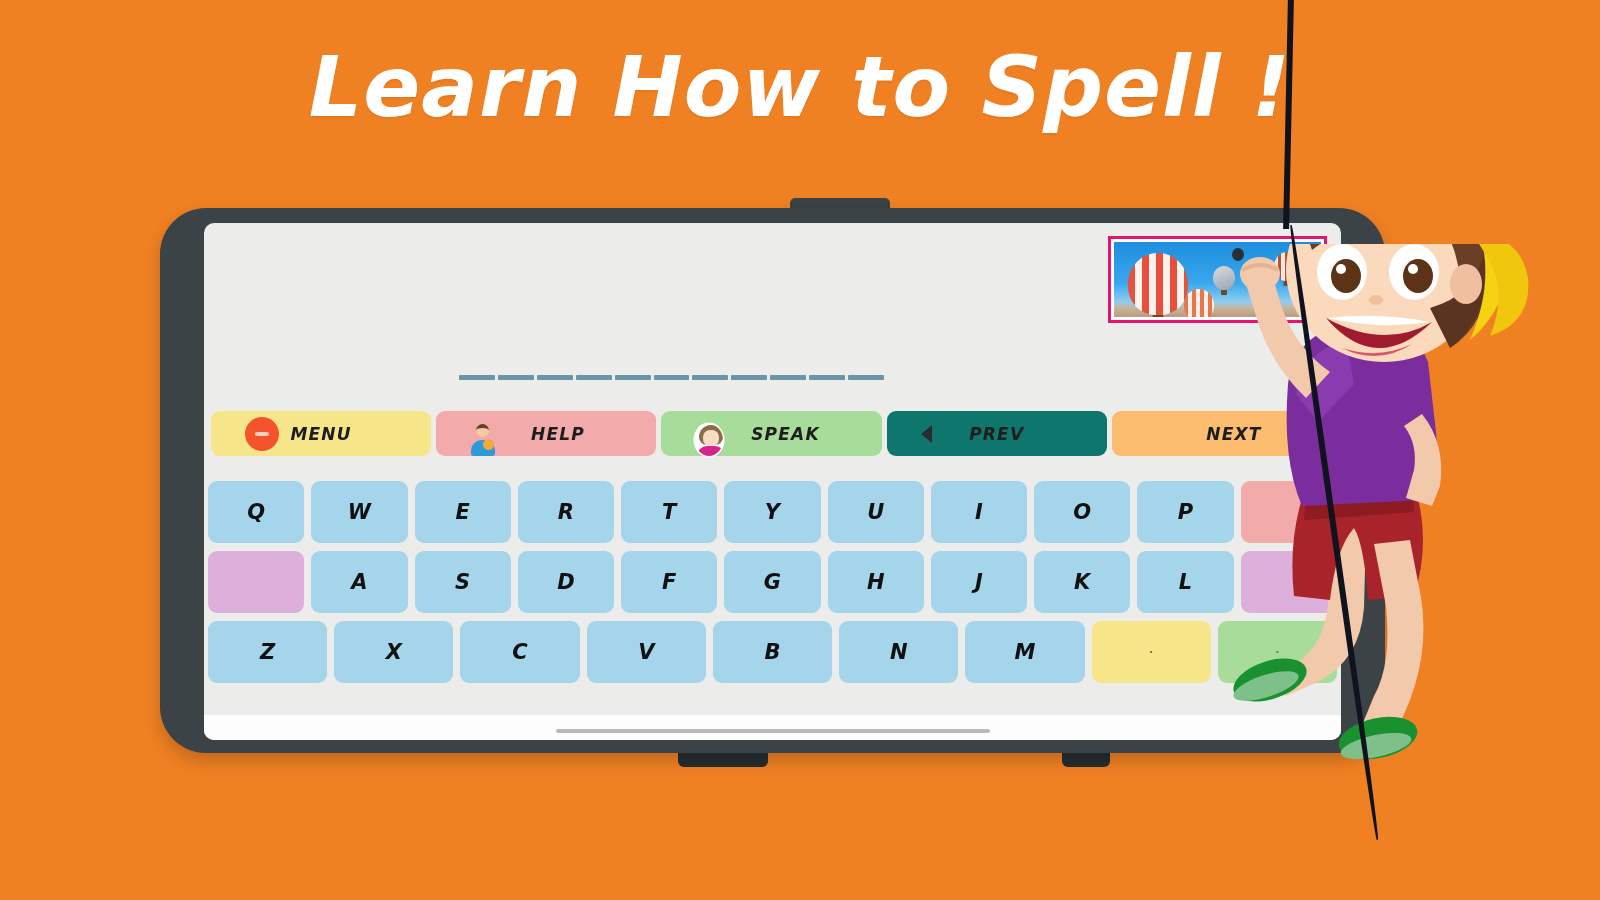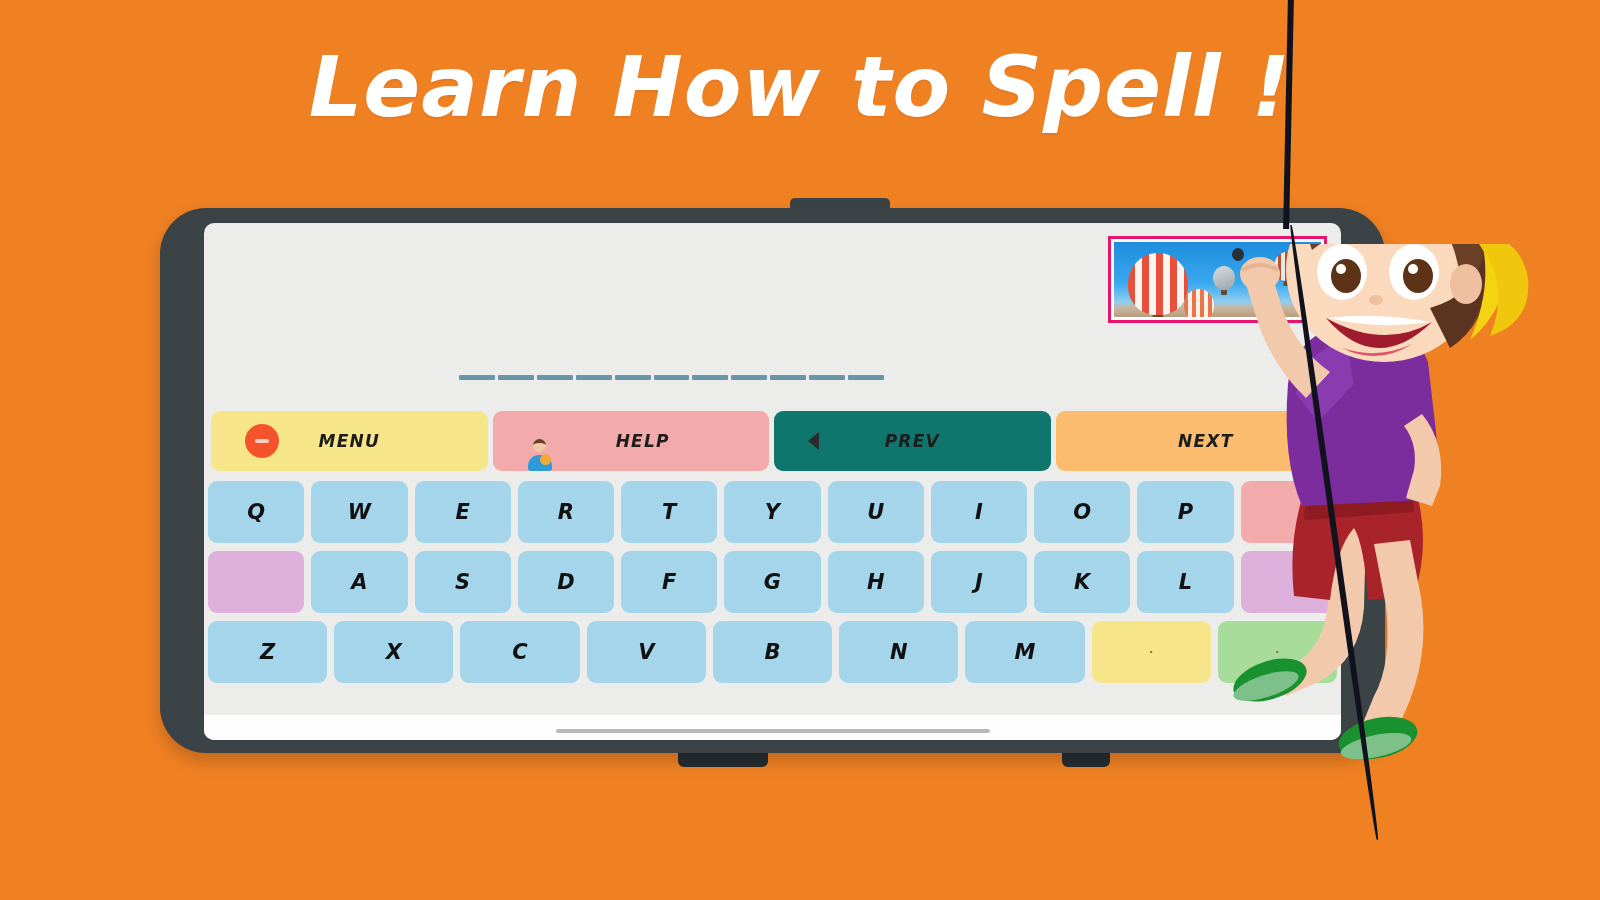--- a/index.html
+++ b/index.html
@@ -155,21 +155,21 @@
   
   #toolbar {
     position: absolute;
     left: 5px; top: 188px;
     width: 1137px; height: 63px;
     display: flex;
     gap: 5px;
     padding: 0 2px;
   }
   .tool-btn {
-    height: 60px;
+    height: 45px;
     border-radius: 9px;
     display: flex;
     align-items: center;
     justify-content: flex-start;
     position: relative;
     cursor: pointer;
     flex: 1;
   }
   .tool-btn .tool-label {
     width: 100%;
@@ -349,20 +349,28 @@
             <span class="tool-icon icon-minus-circle"></span>
             <span class="tool-label">MENU</span>
           </div>
           <div class="tool-btn" style="background: rgb(243, 170, 171);">
             <span class="tool-icon icon-person">
               <span class="head"></span>
               <span class="body"></span>
               <span class="arm"></span>
             </span>
             <span class="tool-label">HELP</span>
+          </div>
+          <div class="tool-btn" style="background: rgb(168, 220, 155);">
+            <span class="tool-icon icon-avatar">
+              <span class="hair"></span>
+              <span class="face"></span>
+              <span class="shirt"></span>
+            </span>
+            <span class="tool-label">SPEAK</span>
           </div>
           <div class="tool-btn" style="background: #0f766e;">
             <span class="tool-icon icon-chevron-left"></span>
             <span class="tool-label">PREV</span>
           </div>
           <div class="tool-btn" style="background: rgb(252, 188, 111); padding-left: 12px;">
             <span class="tool-label">NEXT</span>
           </div>
         </div>
 

